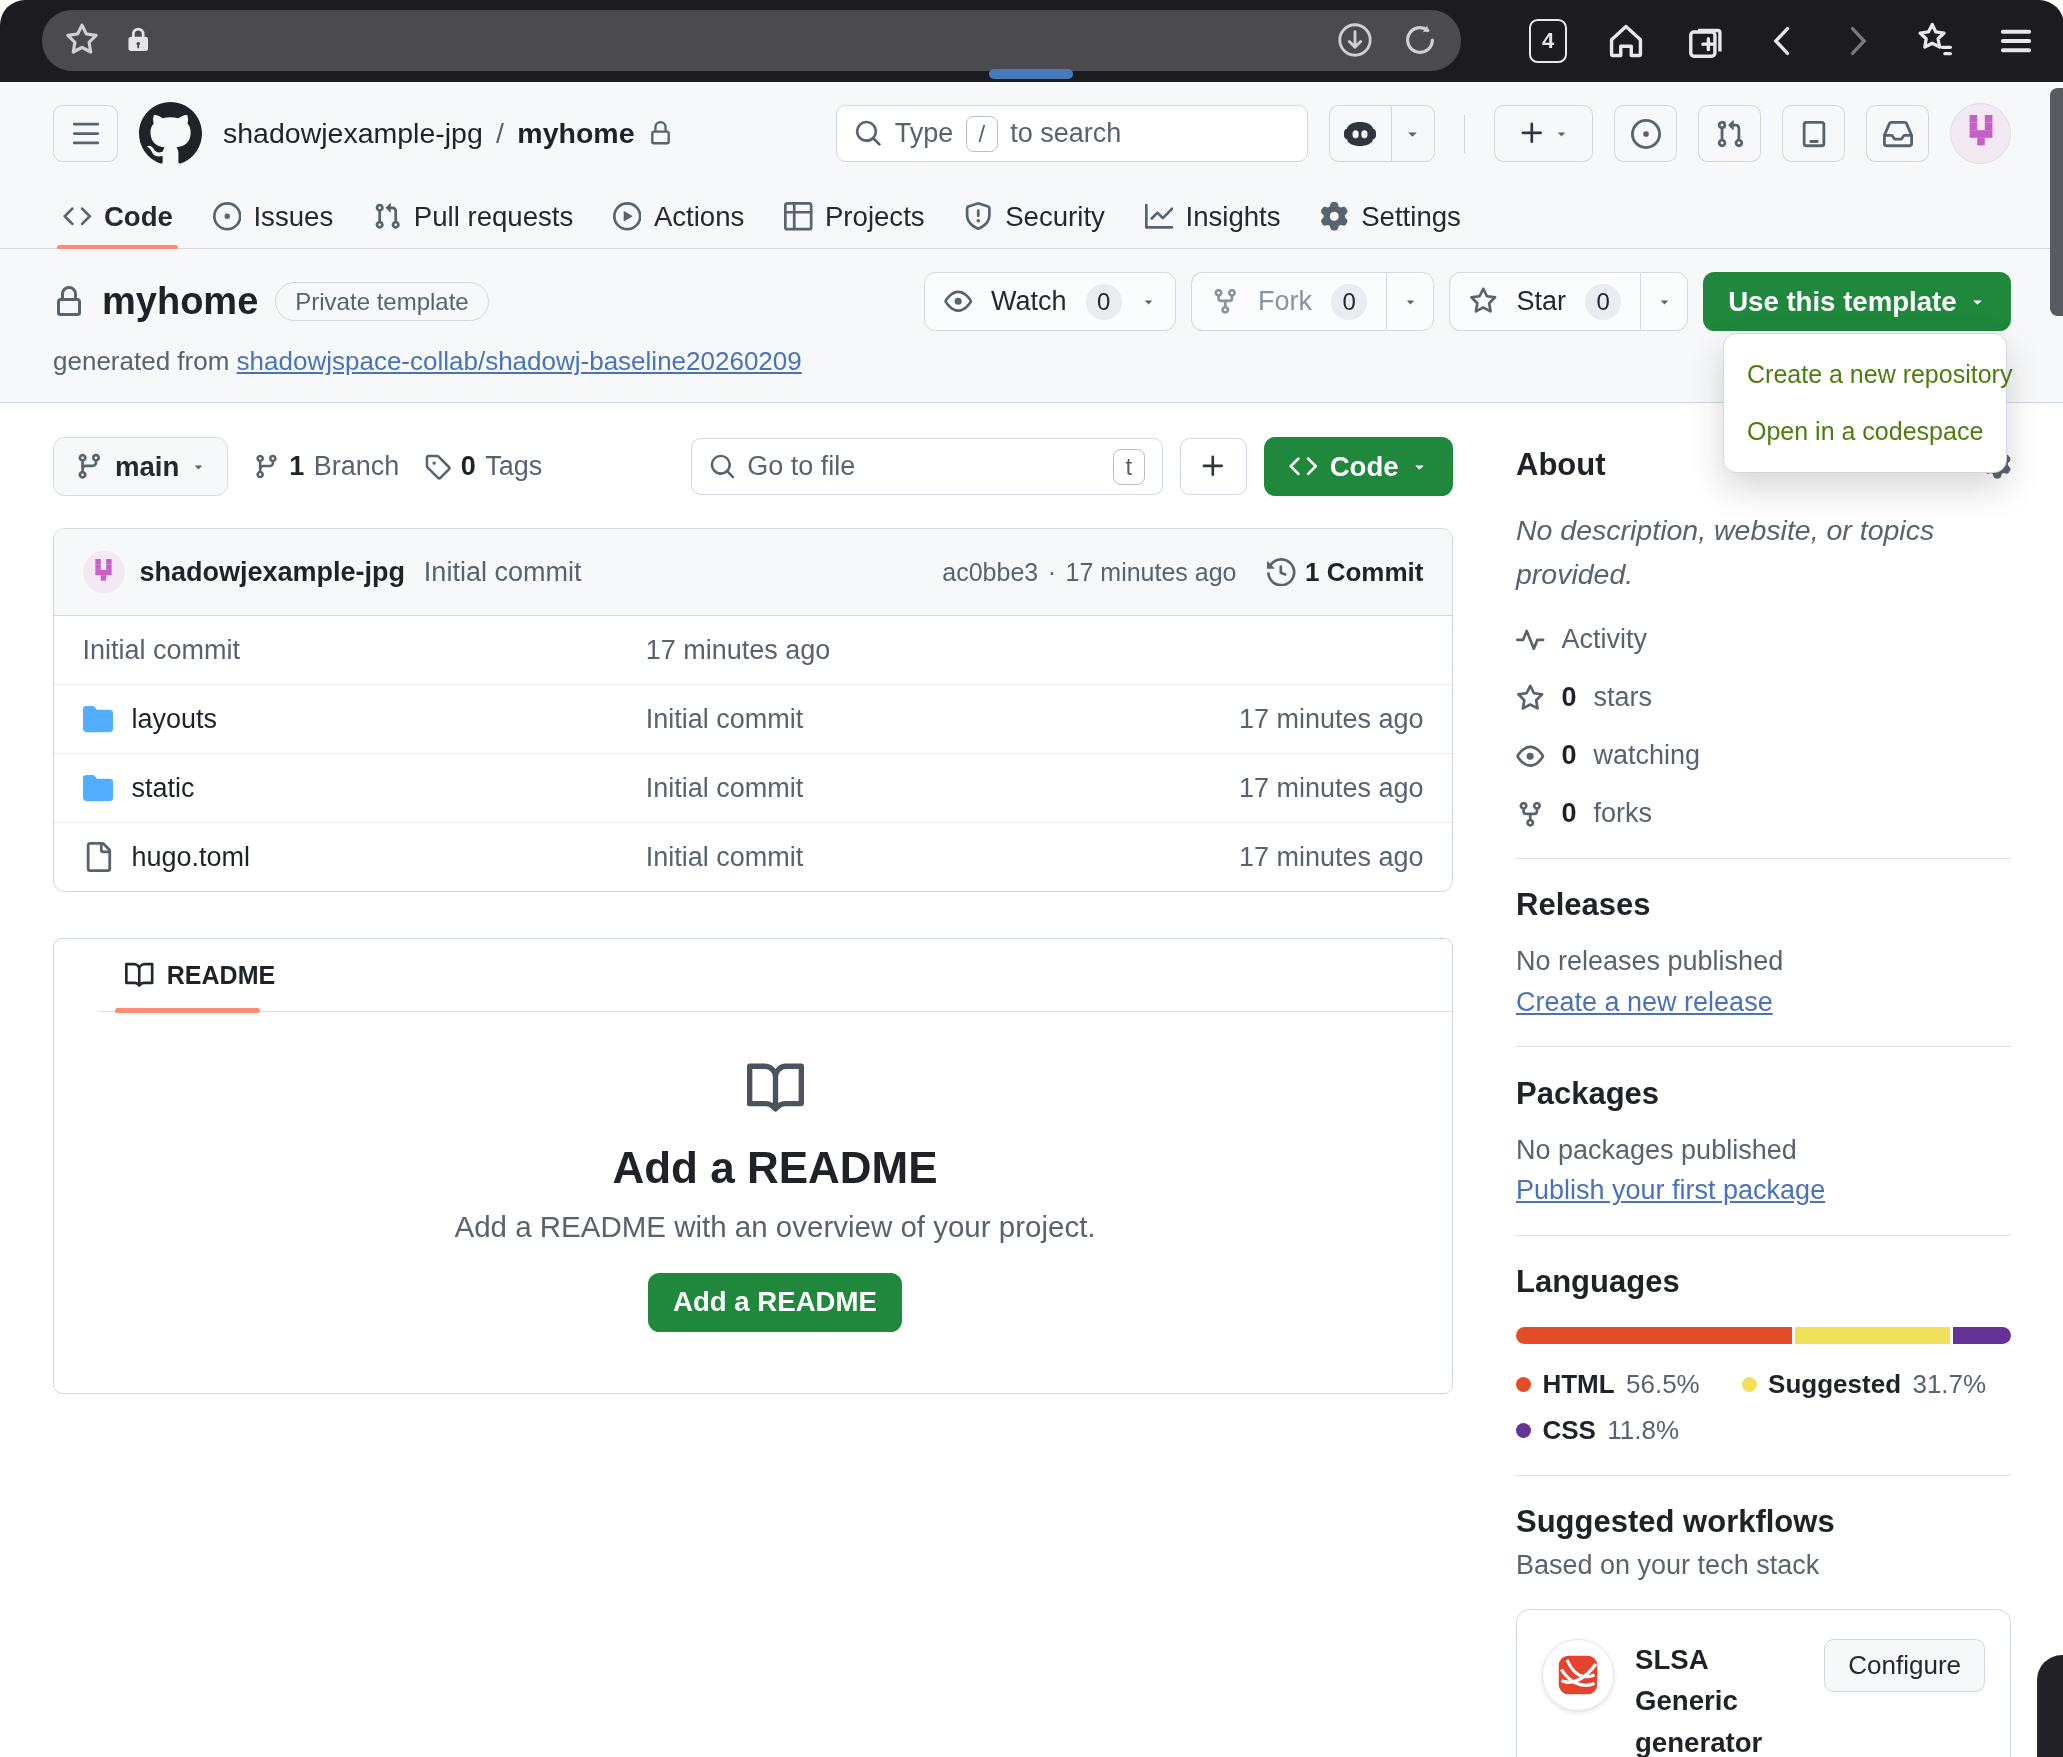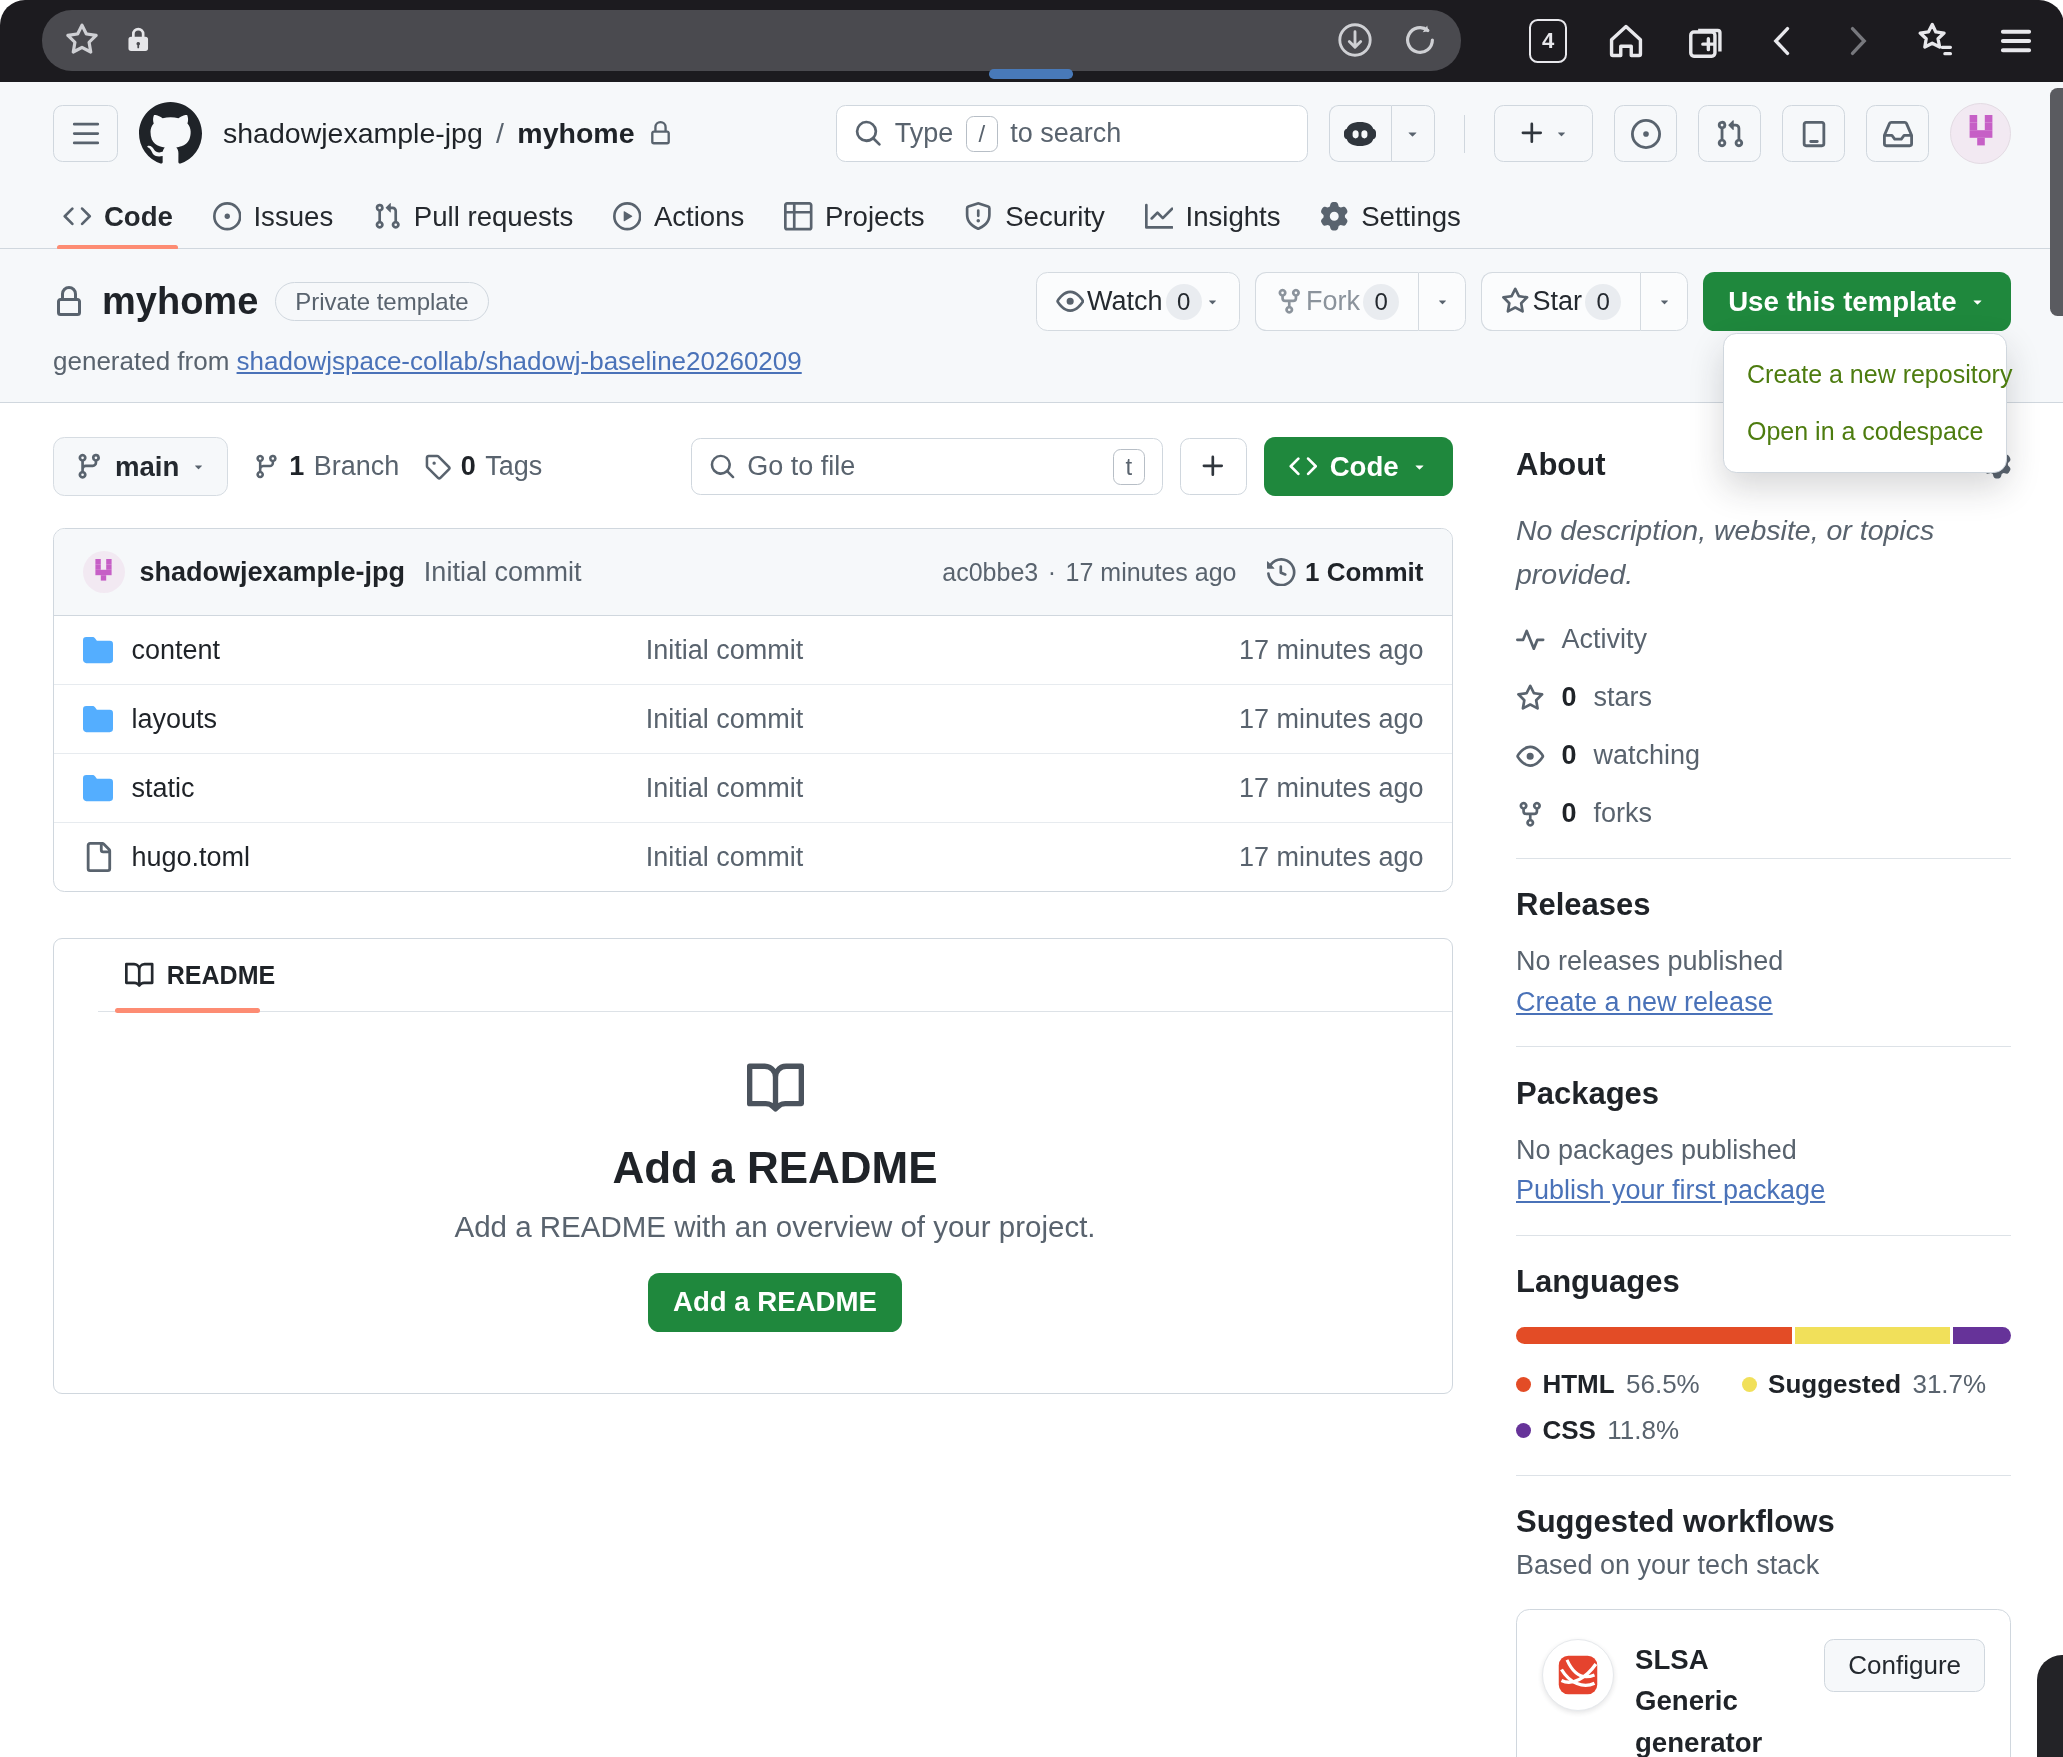--- a/index.html
+++ b/index.html
@@ -42,21 +42,21 @@
   .tab .ticon{color:#59636e}
   .tab.active{font-weight:700}
   .tab.active:after{content:"";position:absolute;left:11.4px;right:11.4px;bottom:-1.9px;height:4.8px;border-radius:2.9px;background:#fd8c73;}
   
   .repohead{background:#f6f8fa;padding:23px 53px 25px;border-bottom:1.9px solid #d0d7de;position:relative;}
   .titlerow{display:flex;align-items:center;gap:17px;}
   .repolock{color:#59636e}
   h1.repo{font-size:38px;font-weight:700;margin:0;color:#1f2328;}
   .badge{font-size:24px;color:#59636e;border:1.9px solid #d0d7de;border-radius:950px;padding:4.8px 19px;}
   .actions{margin-left:auto;display:flex;align-items:center;gap:15px;}
-  .btn{height:59px;background:#fbfcfd;border:1.9px solid #d4dae0;border-radius:11.4px;display:flex;align-items:center;gap:3px;
+  .btn{height:59px;background:#fbfcfd;border:1.9px solid #d4dae0;border-radius:11.4px;display:flex;align-items:center;gap:19px;
        padding:16px 19px;font-size:27px;font-weight:500;color:#24292f;box-sizing:border-box;}
   .btn .bicon{color:#59636e}
   .cnt{min-width:36px;height:36px;border-radius:950px;background:#e9ecf0;display:flex;align-items:center;justify-content:center;font-size:24px;color:#24292f;padding:0 7.6px;box-sizing:border-box;}
   .splitbtn{display:flex;height:59px;}
   .splitbtn .main{border-radius:11.4px 0 0 11.4px;border-right:none;height:59px;}
   .splitbtn .drop{width:48px;height:59px;background:#fbfcfd;border:1.9px solid #d4dae0;border-radius:0 11.4px 11.4px 0;display:flex;align-items:center;justify-content:center;color:#59636e;box-sizing:border-box;}
   .muted,.muted .bicon{color:#8b939c}
   .greenbtn{height:59px;background:#1f883d;border-radius:11.4px;display:flex;align-items:center;gap:12.4px;padding:0 25px;
             color:#fff;font-size:27.6px;font-weight:700;border:none;}
   .genline{margin-top:15px;font-size:26px;color:#59636e;}
@@ -506,28 +506,20 @@
             <span style="color:#59636e">
                 <svg width="28.5" height="28.5" viewBox="0 0 16 16" fill="currentColor">
                   <path d="m.427 1.927 1.215 1.215a8.002 8.002 0 1 1-1.6 5.685.75.75 0 1 1 1.493-.154 6.5 6.5 0 1 0 1.18-4.458l1.358 1.358A.25.25 0 0 1 3.896 6H.25A.25.25 0 0 1 0 5.75V2.104a.25.25 0 0 1 .427-.177ZM7.75 4a.75.75 0 0 1 .75.75v2.992l2.028.812a.75.75 0 0 1-.557 1.392l-2.5-1A.751.751 0 0 1 7 8.25v-3.5A.75.75 0 0 1 7.75 4Z"></path>
                 </svg>
               </span>
             <span>1 Commit</span>
           </div>
         </div>
       </div>
       <div class="frow">
-        <div class="fname">
-          <span>
-              <svg width="30" height="30" viewBox="0 0 16 16" fill="#54aeff">
-                <path d="M1.75 1A1.75 1.75 0 0 0 0 2.75v10.5C0 14.216.784 15 1.75 15h12.5A1.75 1.75 0 0 0 16 13.25v-8.5A1.75 1.75 0 0 0 14.25 3H7.5a.25.25 0 0 1-.2-.1l-.9-1.2C6.07 1.26 5.55 1 5 1Z"></path>
-              </svg>
-            </span>
-          <span>content</span>
-        </div>
         <span class="fmsg">Initial commit</span>
         <span class="ftime">17 minutes ago</span>
       </div>
       <div class="frow">
         <div class="fname">
           <span>
               <svg width="30" height="30" viewBox="0 0 16 16" fill="#54aeff">
                 <path d="M1.75 1A1.75 1.75 0 0 0 0 2.75v10.5C0 14.216.784 15 1.75 15h12.5A1.75 1.75 0 0 0 16 13.25v-8.5A1.75 1.75 0 0 0 14.25 3H7.5a.25.25 0 0 1-.2-.1l-.9-1.2C6.07 1.26 5.55 1 5 1Z"></path>
               </svg>
             </span>

